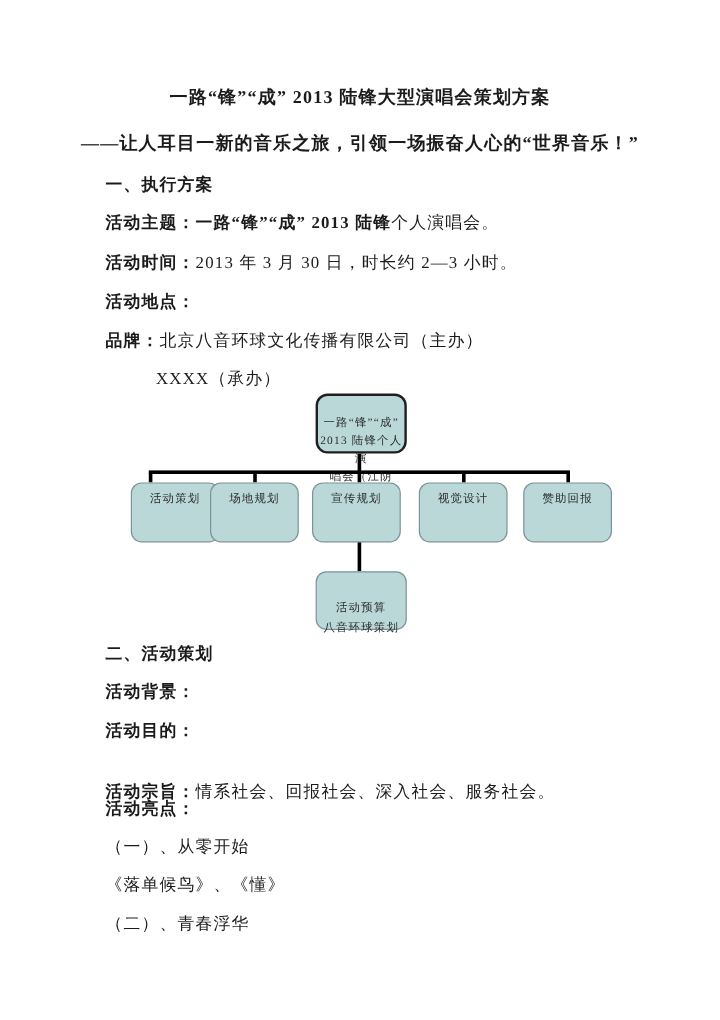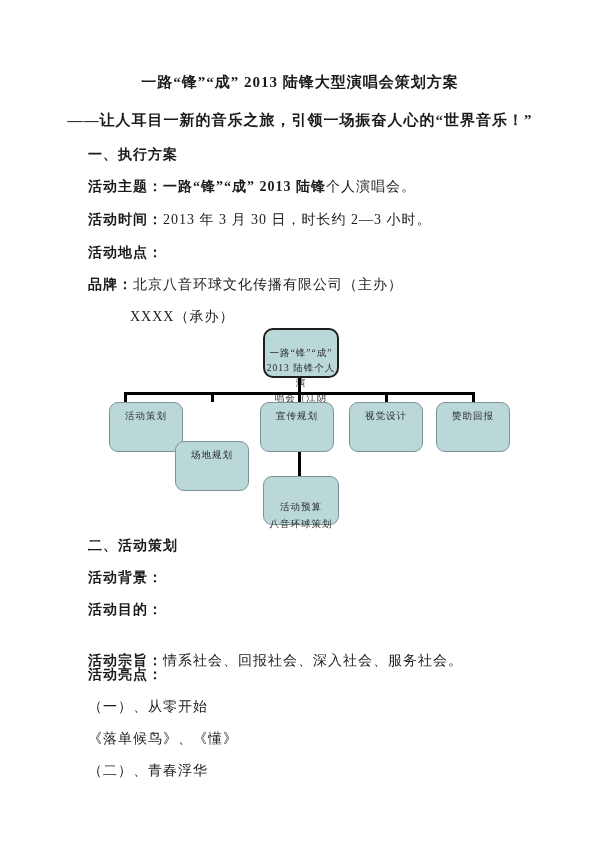--- a/index.html
+++ b/index.html
@@ -56,21 +56,21 @@
     text-align: center;
   }
   .root-box {
     left: 178px; top: 2px; width: 76px; height: 50px;
     border: 2px solid var(--root-border, #1f1f1f);
     border-radius: 10px;
     padding-top: 16px;
   }
   .child { width: 74px; height: 50px; top: 76px; padding-top: 6px; }
   .c0 { left: 3px; margin-left: 21px; }
-  .c1 { left: 90px; margin-top: 39px; }
+  .c1 { left: 90px; }
   .c2 { left: 175px; }
   .c3 { left: 264px; }
   .c4 { left: 351px; }
   .sub-box { left: 178px; top: 150px; width: 76px; height: 49px; padding-top: 22px; line-height: 17px; }
   .conn {
     position: absolute;
     background: var(--connector, #000000);
   }
   .v-root { left: 213px; top: 52px; width: 3px; height: 17px; }
   .h-main { left: 39px; top: 66px; width: 351px; height: 3px; }

